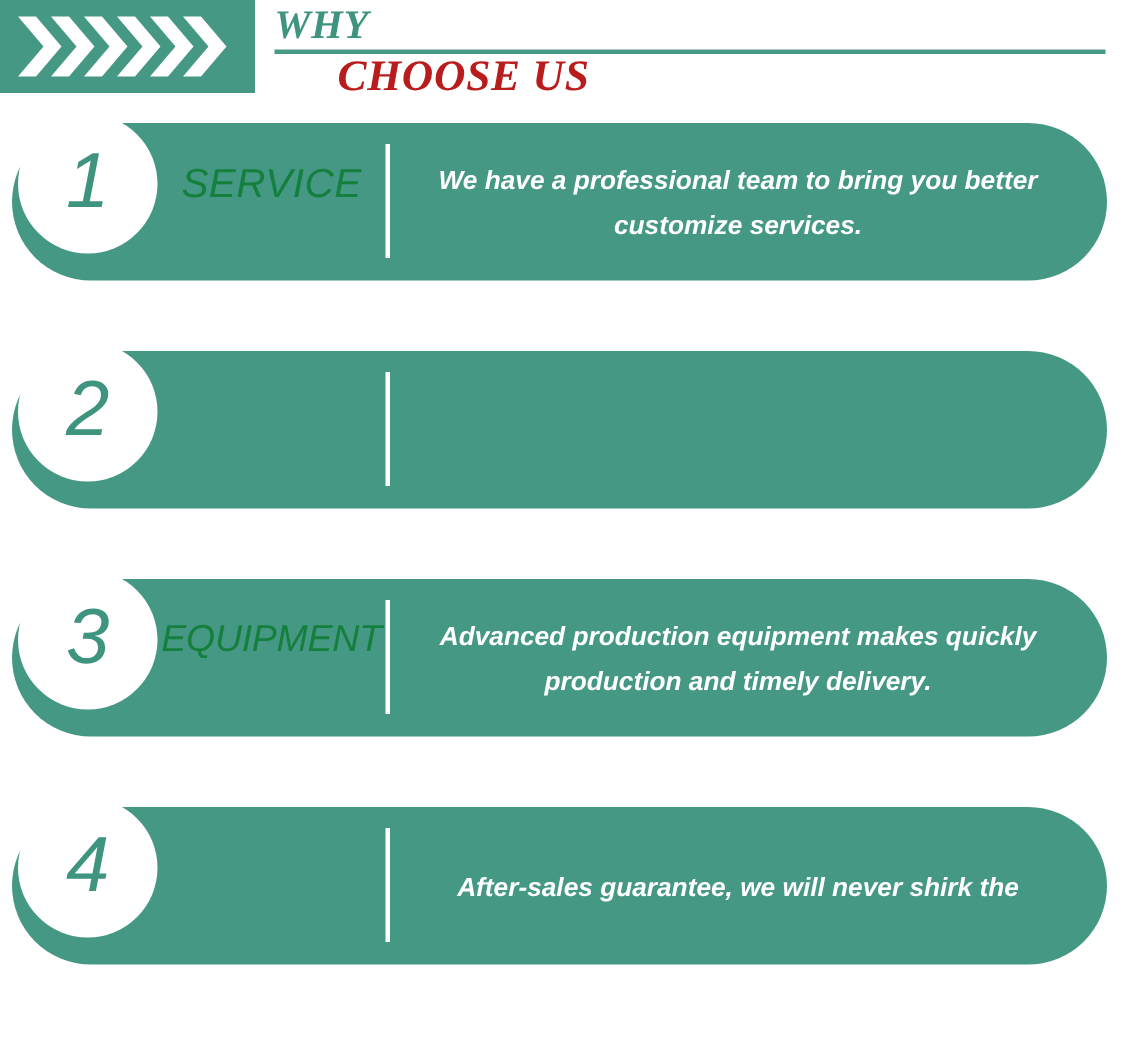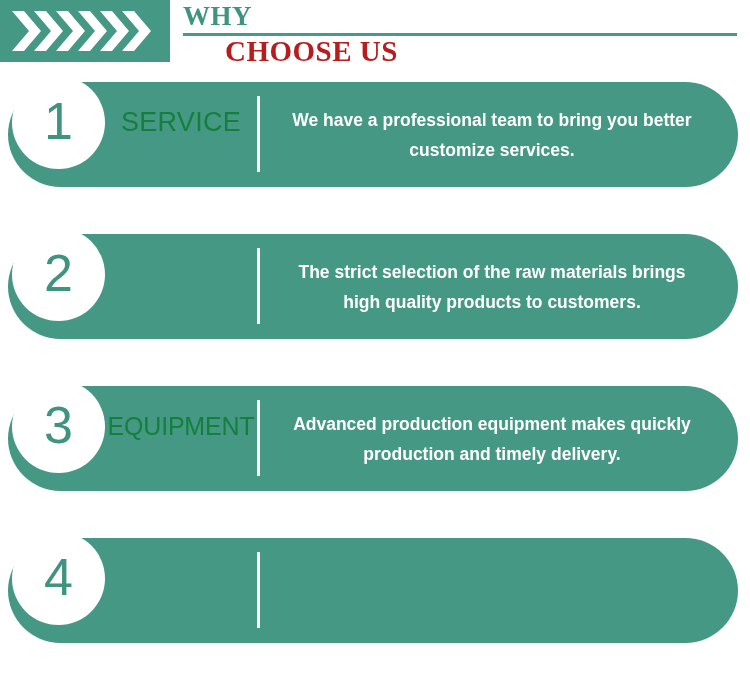--- a/index.html
+++ b/index.html
@@ -11,20 +11,21 @@
     height: 691px;
     background: #ffffff;
     font-family: "Liberation Sans", sans-serif;
     overflow: hidden;
   }
 
   .page {
     position: relative;
     width: 750px;
     height: 656px;
+    font-style: italic;
   }
 
   
   .header {
     position: relative;
     height: 70px;
   }
 
   .chev-block {
     position: absolute;
@@ -207,24 +208,20 @@
         <span>customize services.</span>
       </div>
     </div>
 
     <div class="row">
       <div class="bar"></div>
       <div class="circle">
         <span class="circle-num">2</span>
       </div>
       <div class="divider"></div>
-      <div class="desc">
-        <span>The strict selection of the raw materials brings</span>
-        <span>high quality products to customers.</span>
-      </div>
     </div>
 
     <div class="row">
       <div class="bar"></div>
       <div class="circle">
         <span class="circle-num">3</span>
       </div>
       <div class="label tight">EQUIPMENT</div>
       <div class="divider"></div>
       <div class="desc">
@@ -233,18 +230,19 @@
       </div>
     </div>
 
     <div class="row">
       <div class="bar"></div>
       <div class="circle">
         <span class="circle-num">4</span>
       </div>
       <div class="divider"></div>
       <div class="desc">
+        <span>After-sales guarantee, we will never shirk the</span>
       </div>
     </div>
 
   </div>
 
 </div>
 
 </body></html>

